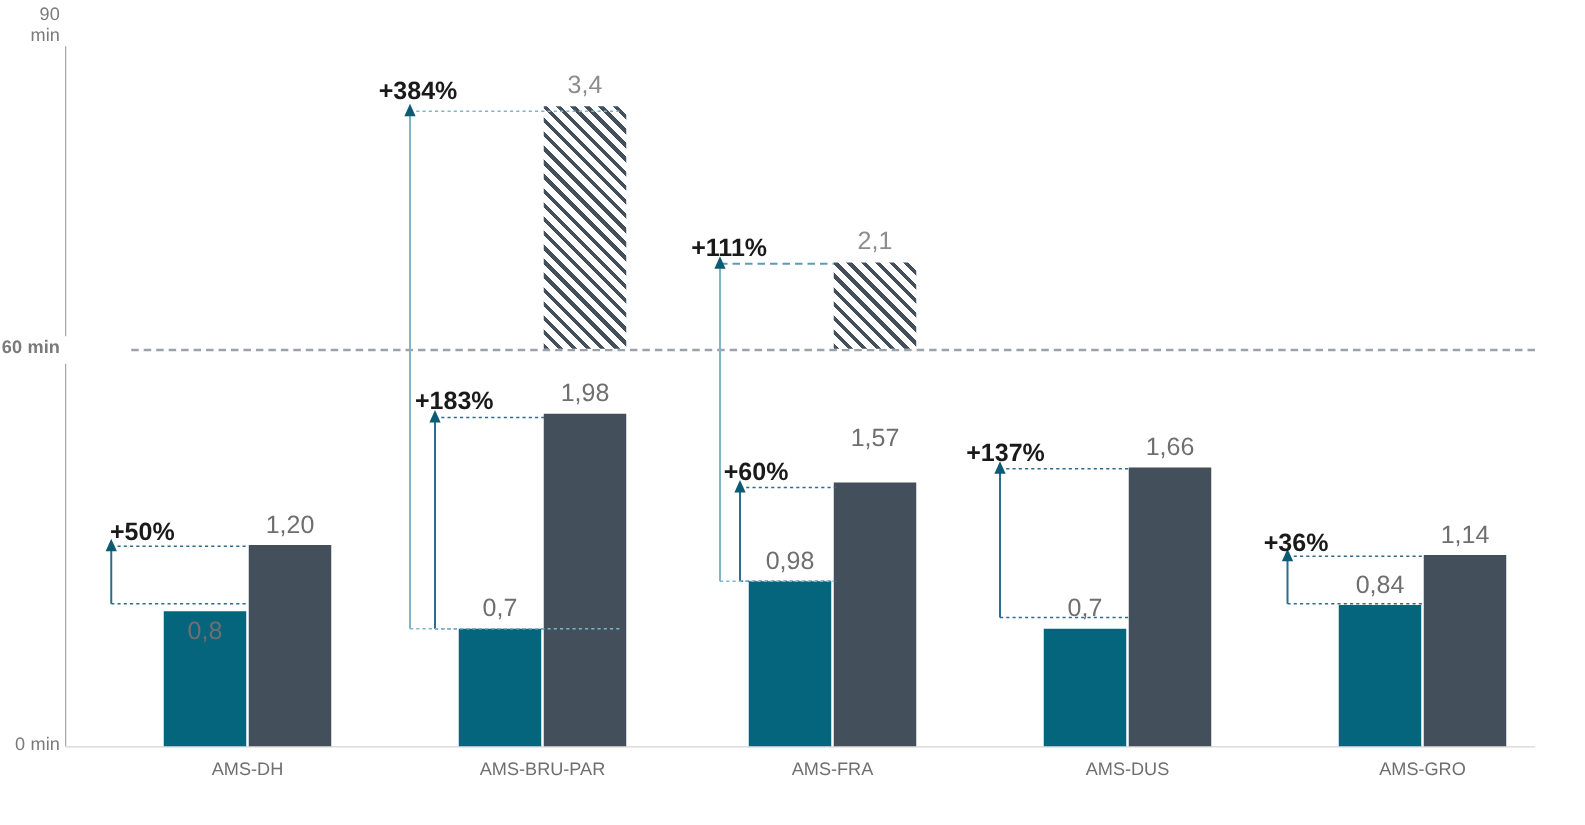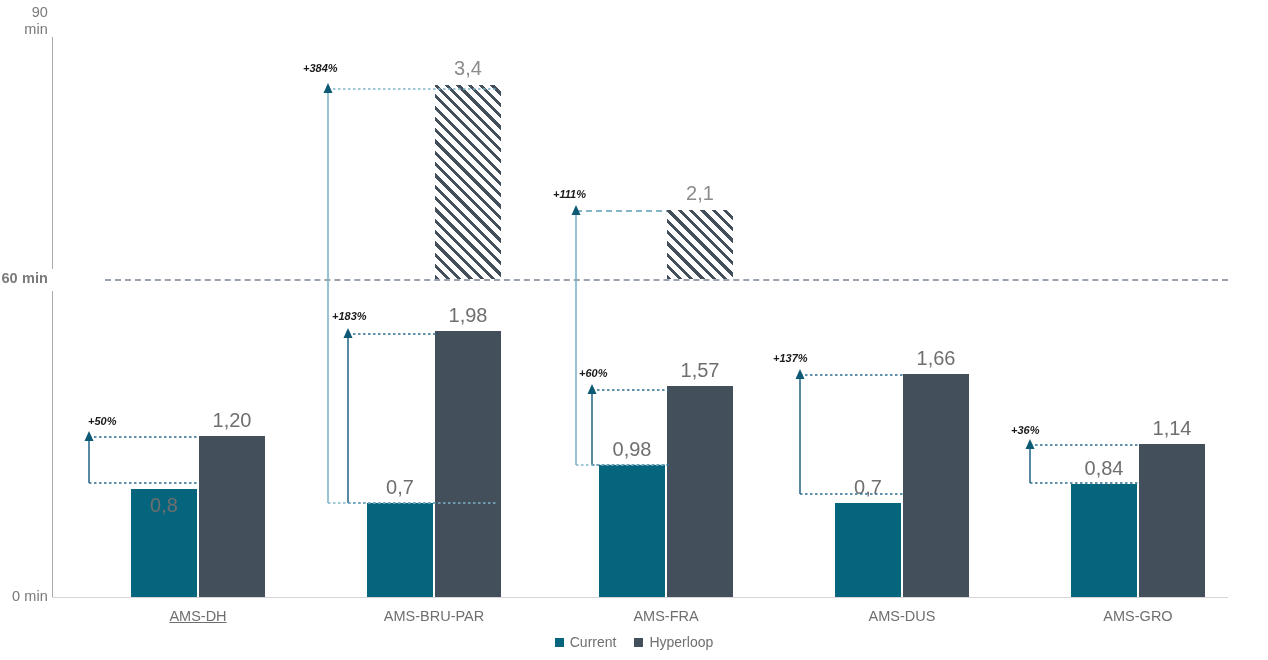--- a/index.html
+++ b/index.html
@@ -88,24 +88,23 @@
     color: #6f6f6f;
     font-size: 14.5px;
     text-align: center;
     white-space: nowrap;
   }
 
   
   .ann-label {
     position: absolute;
     color: #1a1a1a;
-    font-size: 11px;
+    font-size: 20px;
     font-weight: bold;
     white-space: nowrap;
-    font-style: italic;
   }
   .ann-svg {
     position: absolute;
     overflow: visible;
     pointer-events: none;
   }
 
   
   .legend {
     position: absolute;
@@ -156,21 +155,21 @@
   <div class="value-label" style="left:199px; top:409px; width:66px;">1,20</div>
 
   <svg class="ann-svg" style="left:80px; top:425px; width:130px; height:80px;" viewBox="0 0 130 80">
     <line x1="9" y1="58" x2="117" y2="58" stroke="#2d6c8e" stroke-width="1.3" stroke-dasharray="2.5,2.5"></line>
     <line x1="9" y1="12" x2="117" y2="12" stroke="#2d6c8e" stroke-width="1.3" stroke-dasharray="2.5,2.5"></line>
     <line x1="9" y1="58" x2="9" y2="14" stroke="#2d6c8e" stroke-width="1.6"></line>
     <polygon points="9,6 4.5,16 13.5,16" fill="#0d5a74"></polygon>
   </svg>
   <div class="ann-label" style="left:88px; top:415px;">+50%</div>
 
-  <div class="cat-label" style="left:118px; width:160px;text-decoration:underline;">AMS-DH</div>
+  <div class="cat-label" style="left:118px; width:160px;">AMS-DH</div>
 
   <div class="bar bar-current" style="left:367px; width:66px; height:94px;"></div>
   <div class="bar bar-hyper" style="left:435px; width:66px; height:266px;"></div>
   <div class="bar-hatch" style="left:435px; top:85px; width:66px; height:194px;"></div>
 
   <div class="value-label" style="left:367px; top:476px; width:66px;">0,7</div>
   <div class="value-label" style="left:435px; top:304px; width:66px;">1,98</div>
   <div class="value-label muted" style="left:435px; top:57px; width:66px;">3,4</div>
 
   <svg class="ann-svg" style="left:320px; top:320px; width:130px; height:200px;" viewBox="0 0 130 200">
@@ -189,21 +188,21 @@
   </svg>
   <div class="ann-label" style="left:303px; top:62px;">+384%</div>
 
   <div class="cat-label" style="left:354px; width:160px;">AMS-BRU-PAR</div>
 
   <div class="bar bar-current" style="left:599px; width:66px; height:132px;"></div>
   <div class="bar bar-hyper" style="left:667px; width:66px; height:211px;"></div>
   <div class="bar-hatch" style="left:667px; top:210px; width:66px; height:69px;"></div>
 
   <div class="value-label" style="left:599px; top:438px; width:66px;">0,98</div>
-  <div class="value-label" style="left:667px; top:359px; width:66px;">1,57</div>
+  <div class="value-label" style="left:667px; top:340px; width:66px;">1,57</div>
   <div class="value-label muted" style="left:667px; top:182px; width:66px;">2,1</div>
 
   <svg class="ann-svg" style="left:570px; top:375px; width:130px; height:120px;" viewBox="0 0 130 120">
     <line x1="22" y1="90" x2="99" y2="90" stroke="#2d6c8e" stroke-width="1.3" stroke-dasharray="2.5,2.5"></line>
     <line x1="22" y1="15" x2="99" y2="15" stroke="#2d6c8e" stroke-width="1.3" stroke-dasharray="2.5,2.5"></line>
     <line x1="22" y1="90" x2="22" y2="17" stroke="#2d6c8e" stroke-width="1.6"></line>
     <polygon points="22,9 17.5,19 26.5,19" fill="#0d5a74"></polygon>
   </svg>
   <div class="ann-label" style="left:579px; top:367px;">+60%</div>
 
@@ -242,24 +241,14 @@
   <svg class="ann-svg" style="left:1018px; top:435px; width:135px; height:70px;" viewBox="0 0 135 70">
     <line x1="12" y1="48" x2="122" y2="48" stroke="#2d6c8e" stroke-width="1.3" stroke-dasharray="2.5,2.5"></line>
     <line x1="12" y1="10" x2="122" y2="10" stroke="#2d6c8e" stroke-width="1.3" stroke-dasharray="2.5,2.5"></line>
     <line x1="12" y1="48" x2="12" y2="12" stroke="#2d6c8e" stroke-width="1.6"></line>
     <polygon points="12,4 7.5,14 16.5,14" fill="#0d5a74"></polygon>
   </svg>
   <div class="ann-label" style="left:1011px; top:424px;">+36%</div>
 
   <div class="cat-label" style="left:1058px; width:160px;">AMS-GRO</div>
 
-  <div class="legend">
-    <div class="legend-item">
-      <span class="legend-swatch" style="background:#04657c;"></span>
-      <span class="legend-text">Current</span>
-    </div>
-    <div class="legend-item">
-      <span class="legend-swatch" style="background:#434f5b;"></span>
-      <span class="legend-text">Hyperloop</span>
-    </div>
-  </div>
 
 </div>
 
 </body></html>

